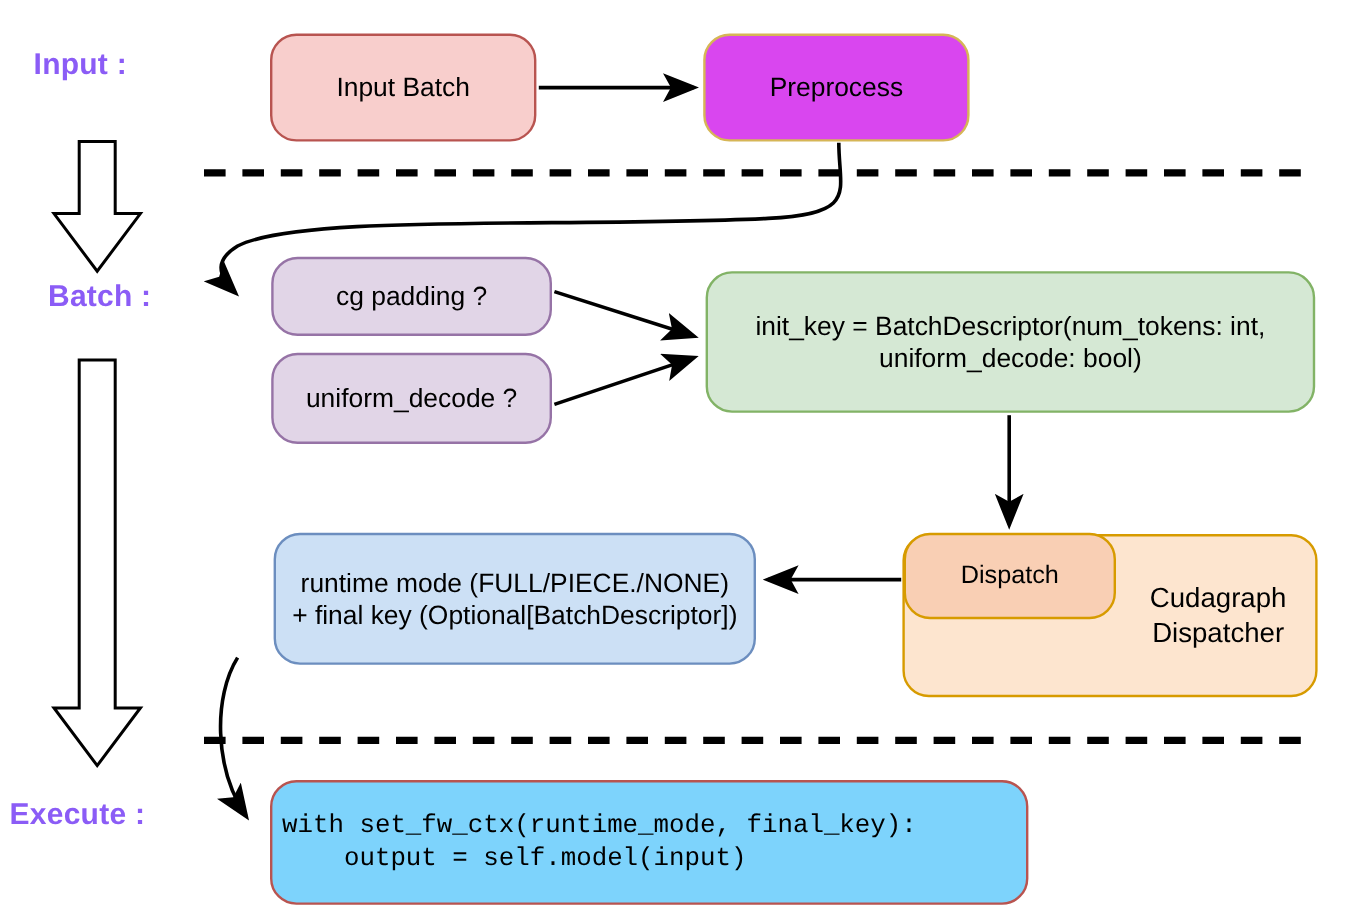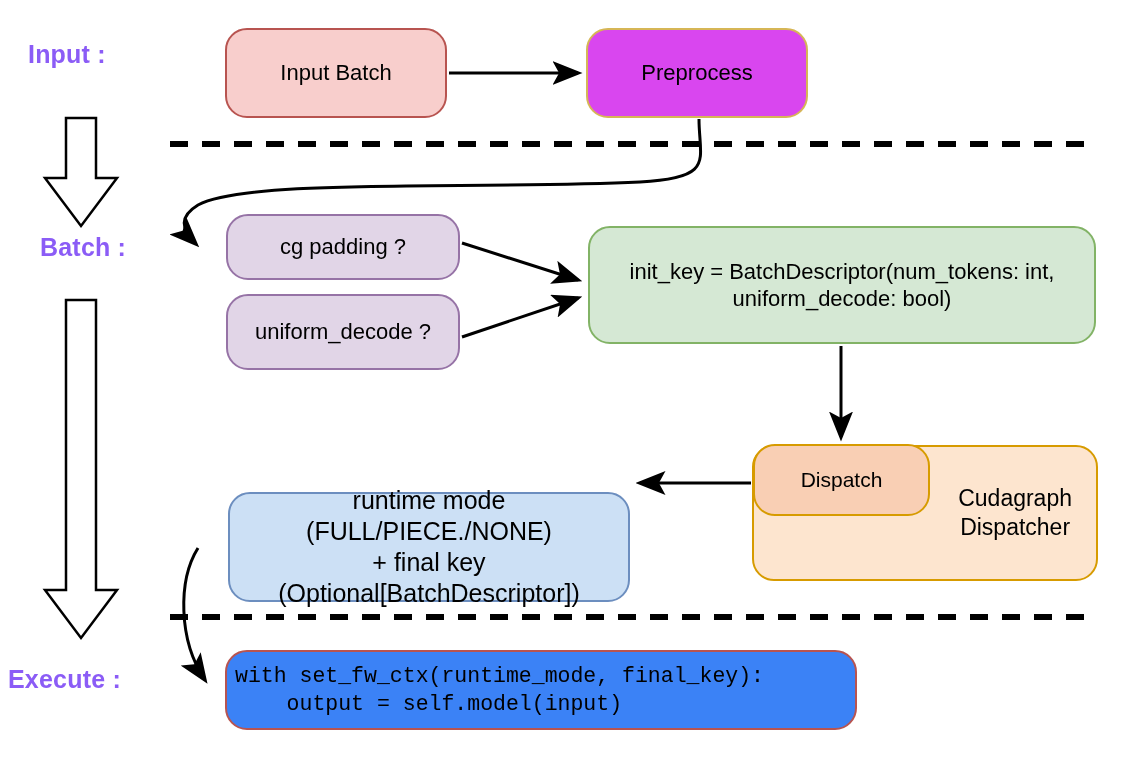--- a/index.html
+++ b/index.html
@@ -71,31 +71,31 @@
 
   <div class="node" style="left:586px; top:28px; width:222px; height:90px; background:#d946ef; border-color:#d6b656; font-size:22px;">Preprocess</div>
 
   <div class="node" style="left:226px; top:214px; width:234px; height:66px; background:#e1d5e7; border-color:#9673a6; font-size:22px;">cg padding ?</div>
 
   <div class="node" style="left:226px; top:294px; width:234px; height:76px; background:#e1d5e7; border-color:#9673a6; font-size:22px;">uniform_decode ?</div>
 
   <div class="node" style="left:588px; top:226px; width:508px; height:118px; background:#d5e8d4; border-color:#82b366; font-size:22px; white-space:pre-line;">init_key = BatchDescriptor(num_tokens: int,
 uniform_decode: bool)</div>
 
-  <div class="node" style="left:228px; top:444px; width:402px; height:110px; background:#cce0f5; border-color:#6c8ebf; font-size:25px; white-space:pre-line;margin-top:48px;">runtime mode (FULL/PIECE./NONE)
+  <div class="node" style="left:228px; top:444px; width:402px; height:110px; background:#cce0f5; border-color:#6c8ebf; font-size:22px; white-space:pre-line;">runtime mode (FULL/PIECE./NONE)
 + final key (Optional[BatchDescriptor])</div>
 
   <div class="node" style="left:752px; top:445px; width:346px; height:136px; background:#fde5cf; border-color:#d79b00; font-size:23px; white-space:pre-line; justify-content:flex-end; padding-right:24px;">
     <span style="white-space:pre-line; text-align:center;">Cudagraph
 Dispatcher</span>
   </div>
 
   <div class="node" style="left:753px; top:444px; width:177px; height:72px; background:#f9cfb4; border-color:#d79b00; font-size:21px;">Dispatch</div>
 
-  <div class="node code" style="left:225px; top:650px; width:632px; height:80px; background:#3b82f6; border-color:#b85450; padding-left:8px;">with set_fw_ctx(runtime_mode, final_key):
+  <div class="node code" style="left:225px; top:650px; width:632px; height:104px; background:#7dd3fc; border-color:#b85450; padding-left:8px;">with set_fw_ctx(runtime_mode, final_key):
     output = self.model(input)</div>
 
   <svg class="overlay" viewBox="0 0 1142 770">
     <defs>
       <marker id="ah" markerWidth="10" markerHeight="8" refX="8.5" refY="4" orient="auto" markerUnits="strokeWidth">
         <path d="M0,0 L10,4 L0,8 L2.2,4 z" fill="#000000"></path>
       </marker>
     </defs>
 
     <line x1="170" y1="144" x2="1098" y2="144" stroke="#000000" stroke-width="6" stroke-dasharray="18,14" stroke-linecap="butt"></line>

